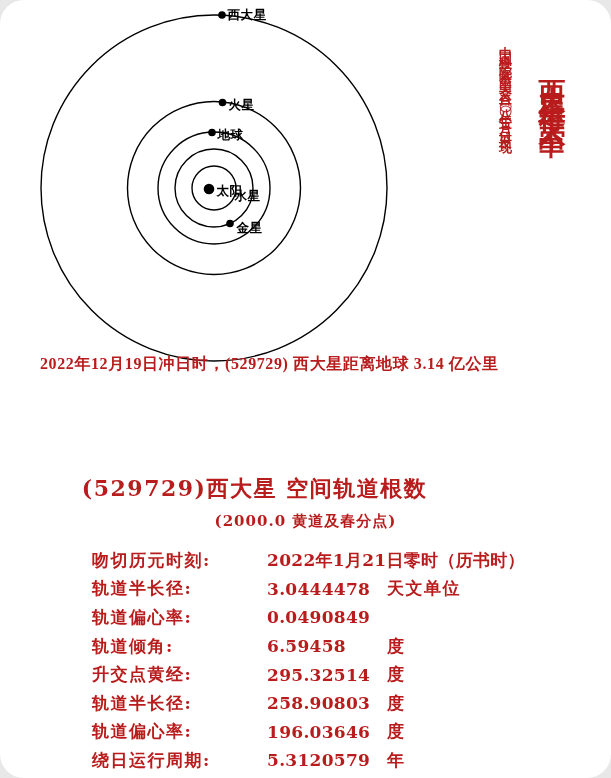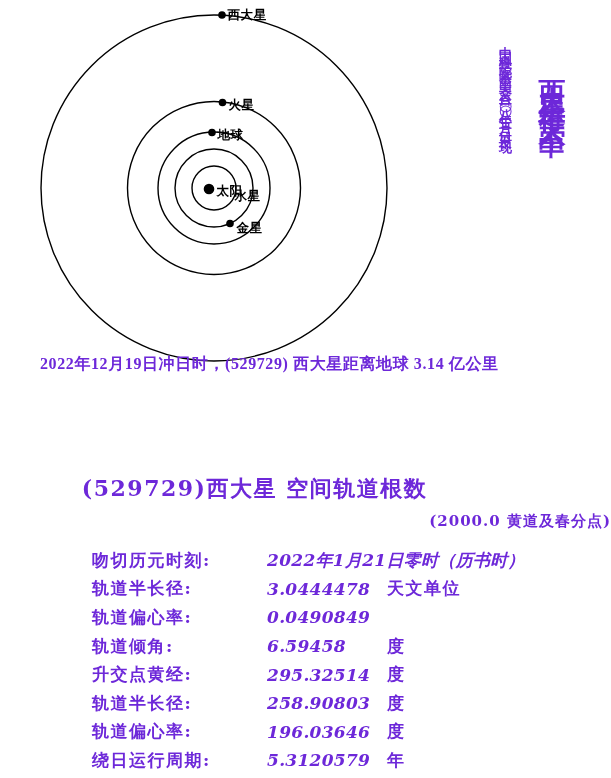--- a/index.html
+++ b/index.html
@@ -4,21 +4,22 @@
 <style>
   html, body { margin: 0; padding: 0; background: #e8e8e8; }
   .page {
     position: relative;
     width: 611px;
     height: 778px;
     background: #ffffff;
     overflow: hidden;
     font-family: "DejaVu Serif", "Liberation Serif", serif;
     font-weight: bold;
-    color: #6d28d9;
+    color: #b91c1c;
+    border-radius: 24px;
   }
 
   
   .orbit-diagram { position: absolute; left: 0; top: 0; }
   .orbit { fill: none; stroke: #000; stroke-width: 1.4; }
   .body-dot { fill: #000; stroke: none; }
   .orbit-label {
     font-family: "DejaVu Serif", "Liberation Serif", serif;
     font-size: 12.5px;
     font-weight: bold;
@@ -65,40 +66,40 @@
     width: 509px;
     text-align: center;
     font-size: 22px;
     letter-spacing: 1.5px;
     white-space: nowrap;
   }
   .section-subtitle {
     position: absolute;
     left: 0; top: 512px;
     width: 611px;
-    text-align: right;
+    text-align: center;
     font-size: 15px;
     letter-spacing: 1px;
     white-space: nowrap;
   }
   .elements-table {
     position: absolute;
     left: 92px;
     top: 546px;
     width: 480px;
     font-size: 17px;
   }
   .el-row {
     display: flex;
     align-items: center;
     height: 28.6px;
     white-space: nowrap;
   }
   .el-label { width: 175px; letter-spacing: 1.5px; flex: 0 0 auto; }
-  .el-value { width: 120px; flex: 0 0 auto; letter-spacing: 0.3px; font-style: italic; }
+  .el-value { width: 120px; flex: 0 0 auto; letter-spacing: 0.3px; }
   .el-unit  { letter-spacing: 1.5px; }
 </style>
 </head>
 <body>
 
 <div class="page">
 
   <svg class="orbit-diagram" width="480" height="370" viewBox="0 0 480 370">
     <circle class="orbit" cx="214" cy="188" r="173"></circle>
     <circle class="orbit" cx="214" cy="188" r="86.5"></circle>

